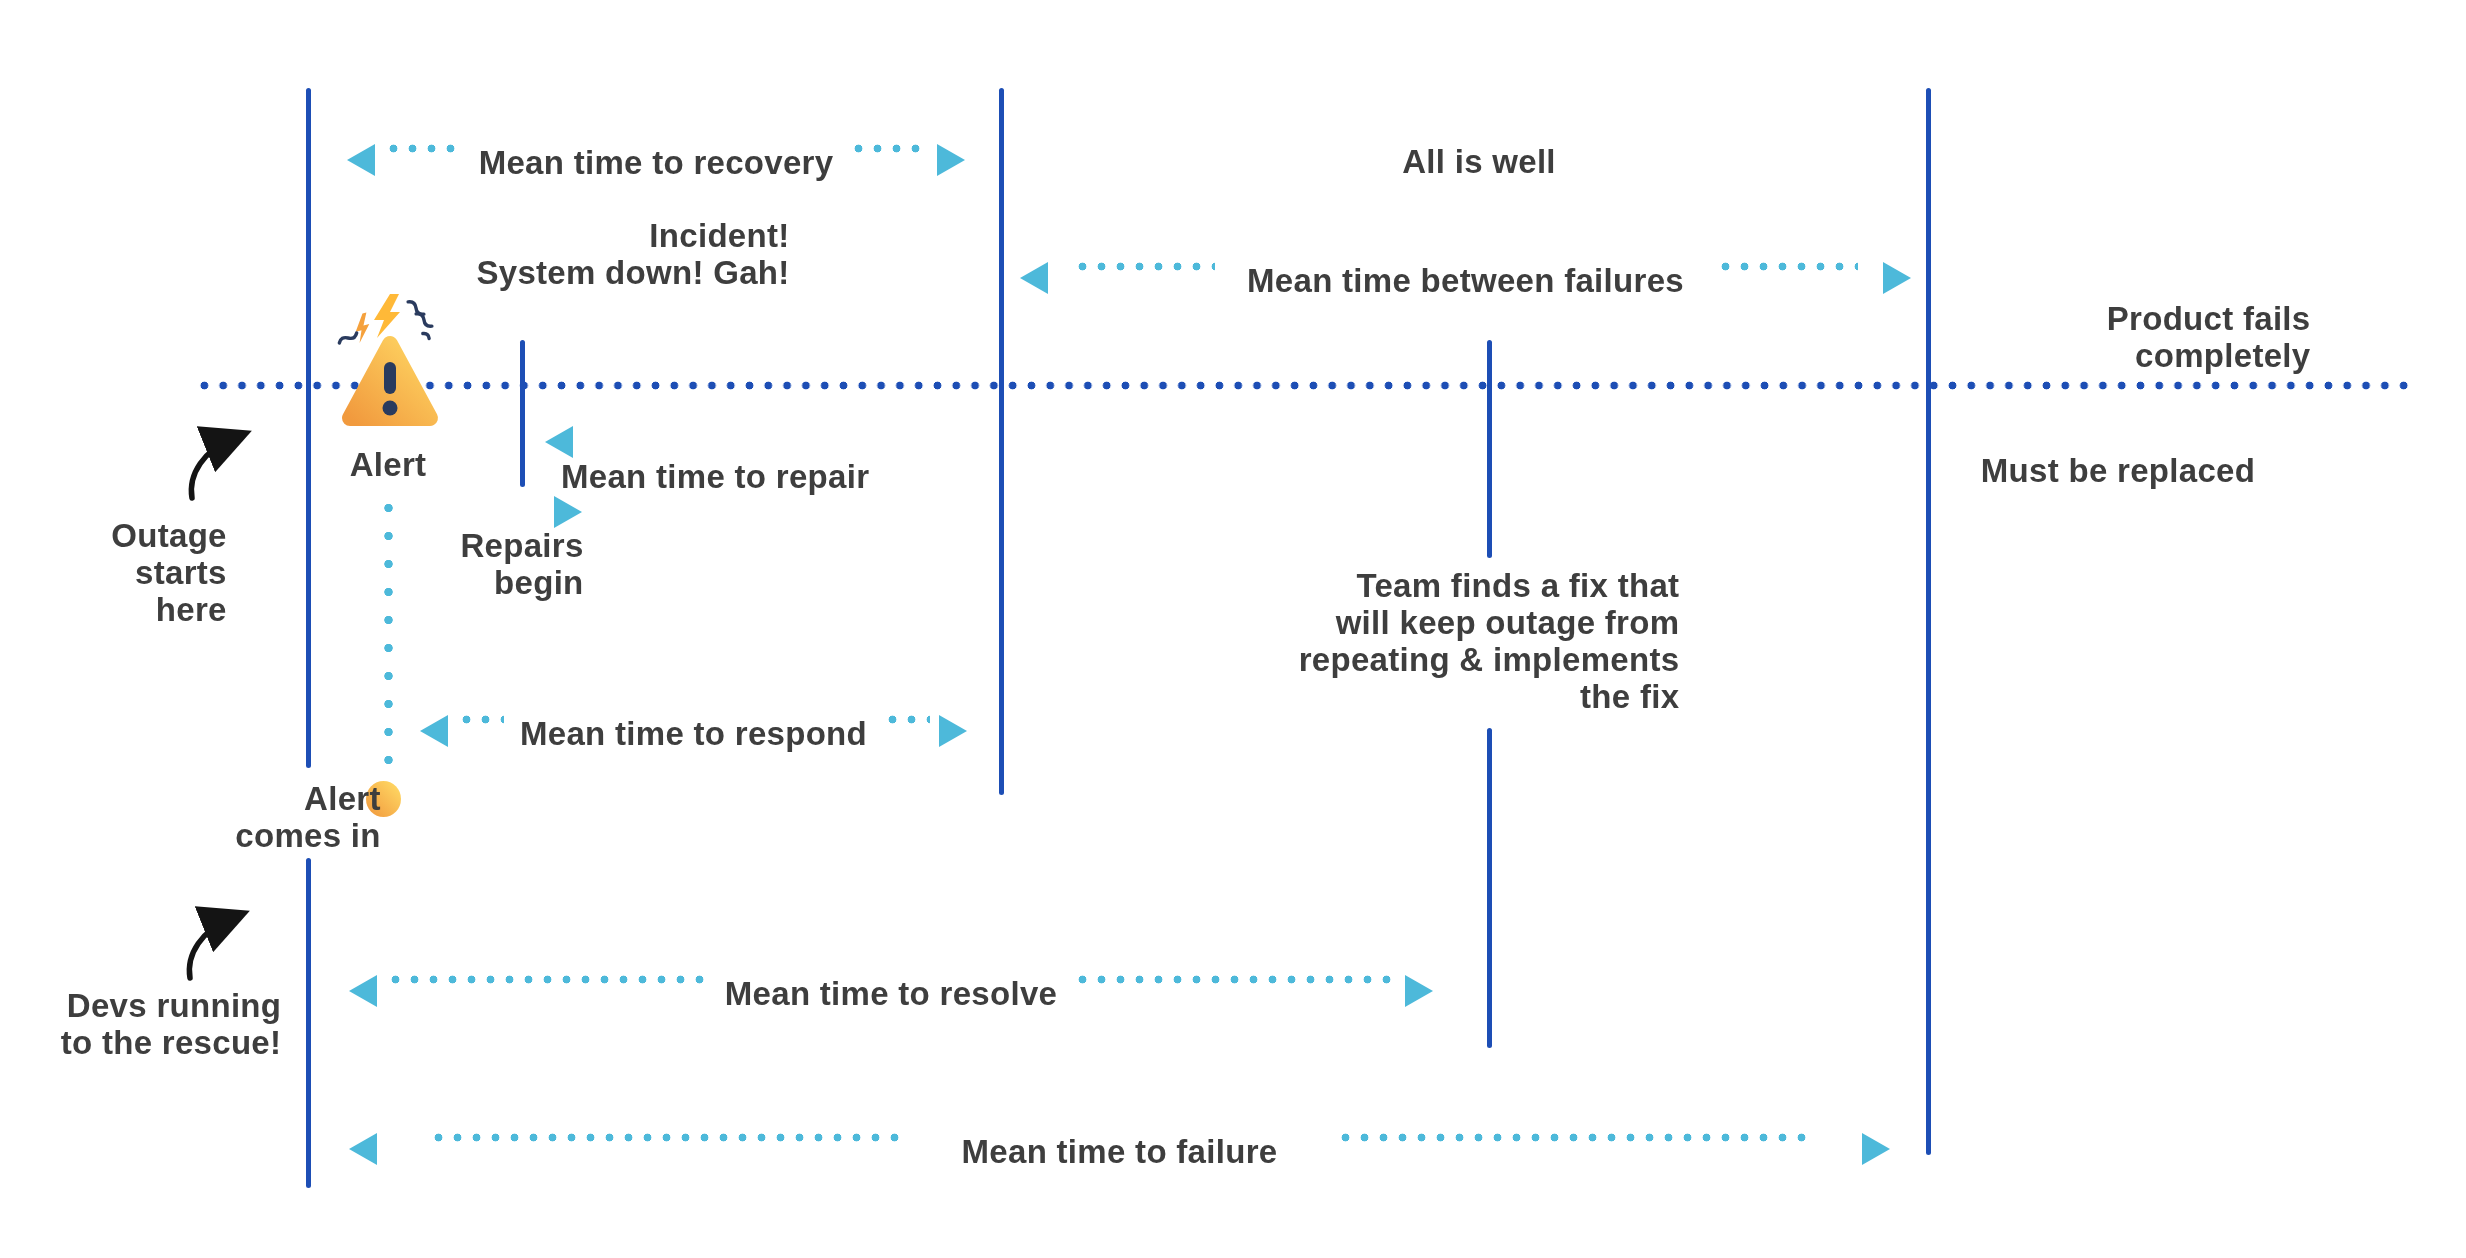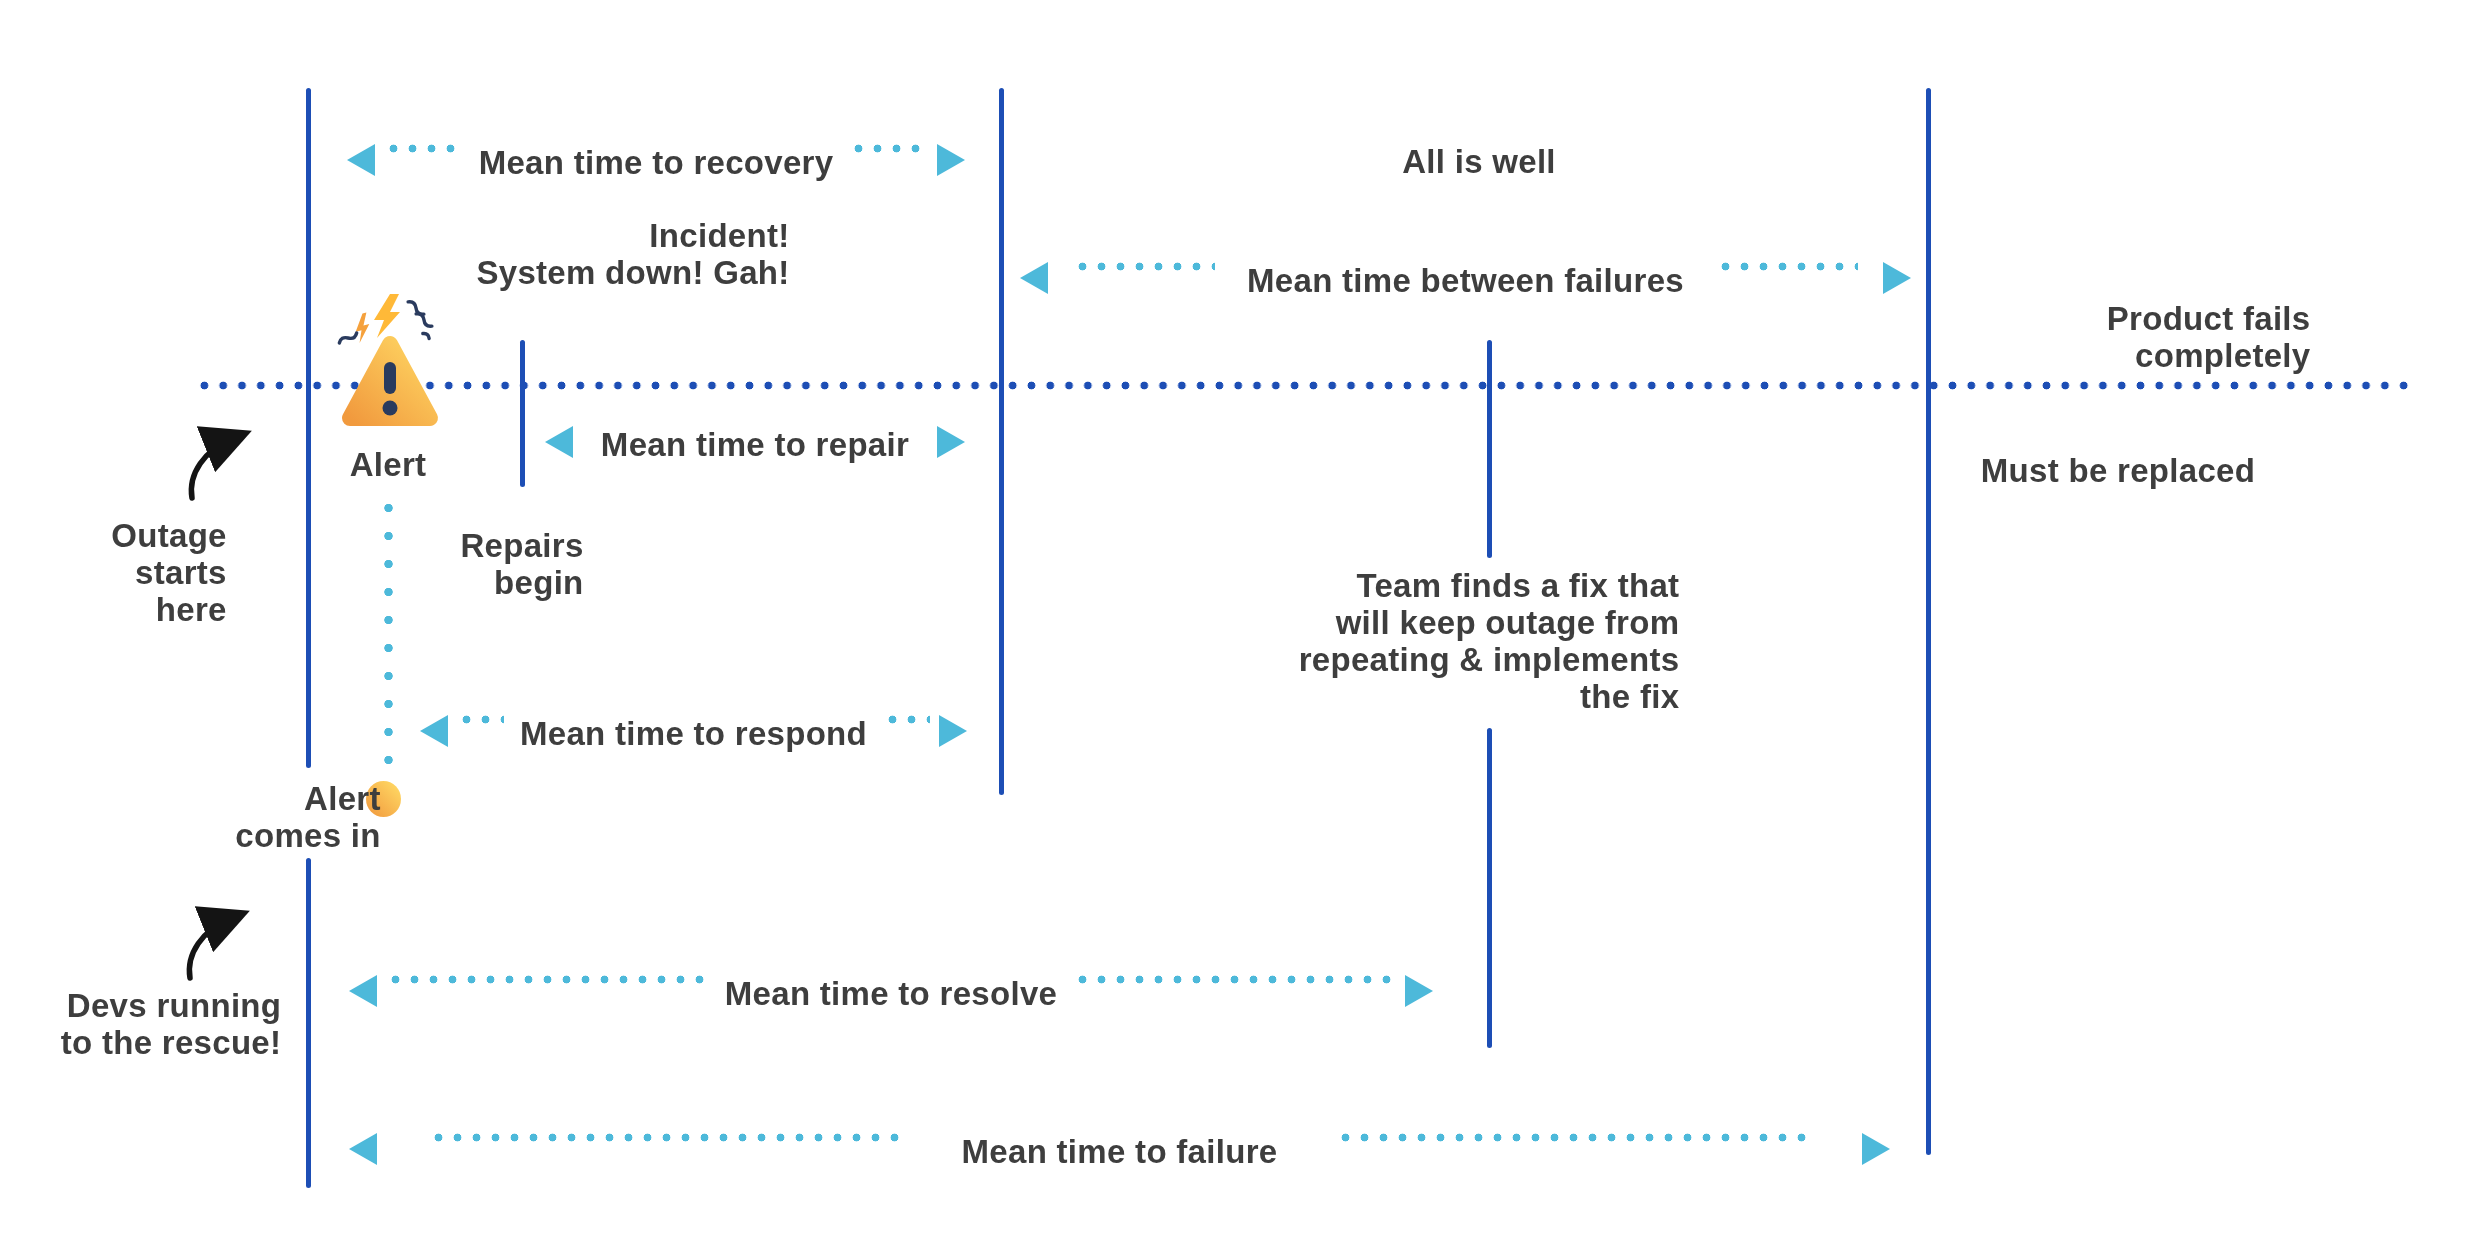--- a/index.html
+++ b/index.html
@@ -39,21 +39,21 @@
   .dots{
     flex:1 1 auto;height:9px;
     background-image:radial-gradient(circle,var(--light-blue) 3.6px,transparent 4.2px);
     background-size:19px 9px;background-repeat:repeat-x;background-position:left center;
   }
   .mlabel{
     flex:0 0 auto;padding:0 16px;white-space:nowrap;
     font-weight:700;font-size:33px;color:var(--text-dark);letter-spacing:.3px;
   }
   .m-recovery{left:347px;top:144px;width:618px;}
-  .m-repair{left:545px;top:426px;width:420px;}
+  .m-repair{left:545px;top:426px;width:420px;flex-direction:column;}
   .m-respond{left:420px;top:715px;width:547px;}
   .m-resolve{left:349px;top:975px;width:1084px;}
   .m-failure{left:349px;top:1133px;width:1541px;gap:43px;}
   .m-mtbf{left:1020px;top:262px;width:891px;gap:16px;}
   
   .vdots{
     position:absolute;left:384px;top:494px;width:9px;height:278px;
     background-image:radial-gradient(circle,var(--light-blue) 3.9px,transparent 4.5px);
     background-size:9px 28px;background-repeat:repeat-y;background-position:center top;
   }

